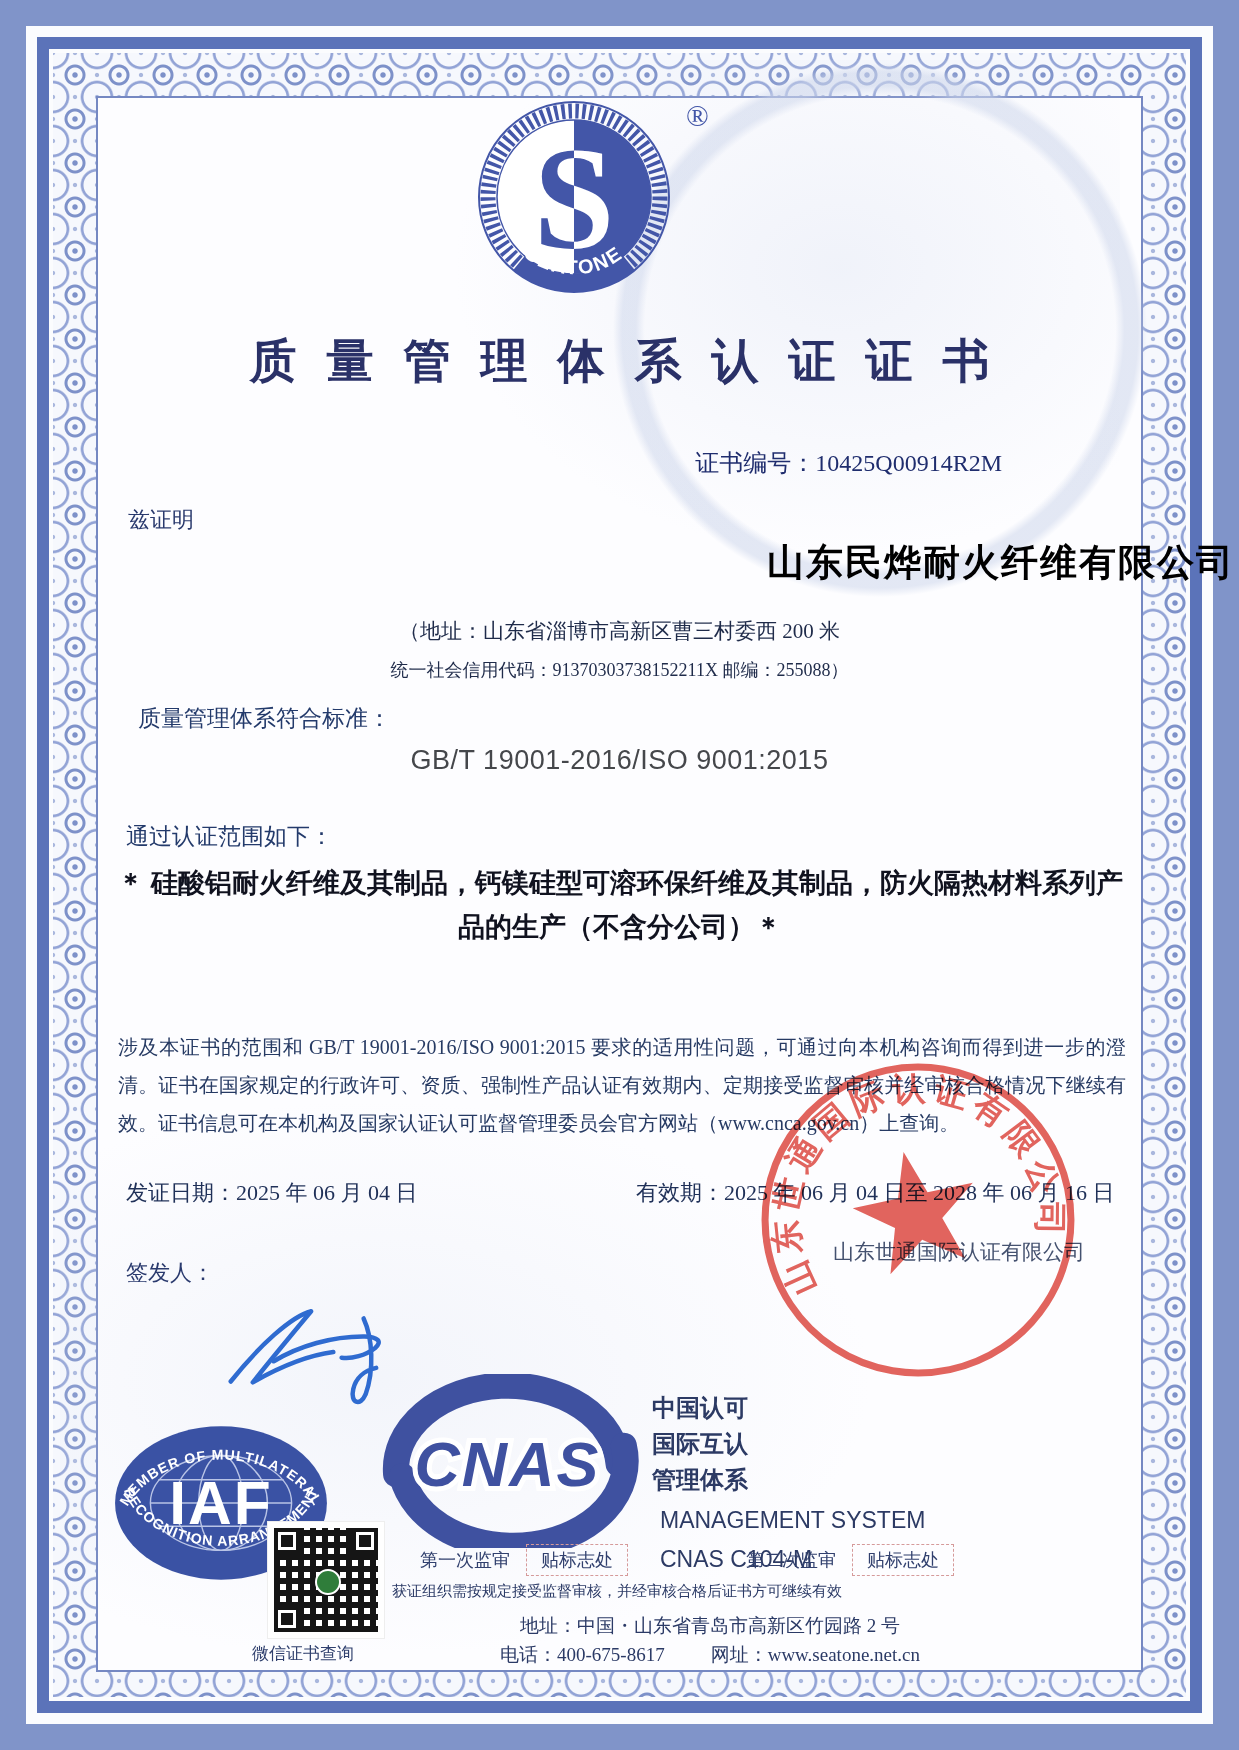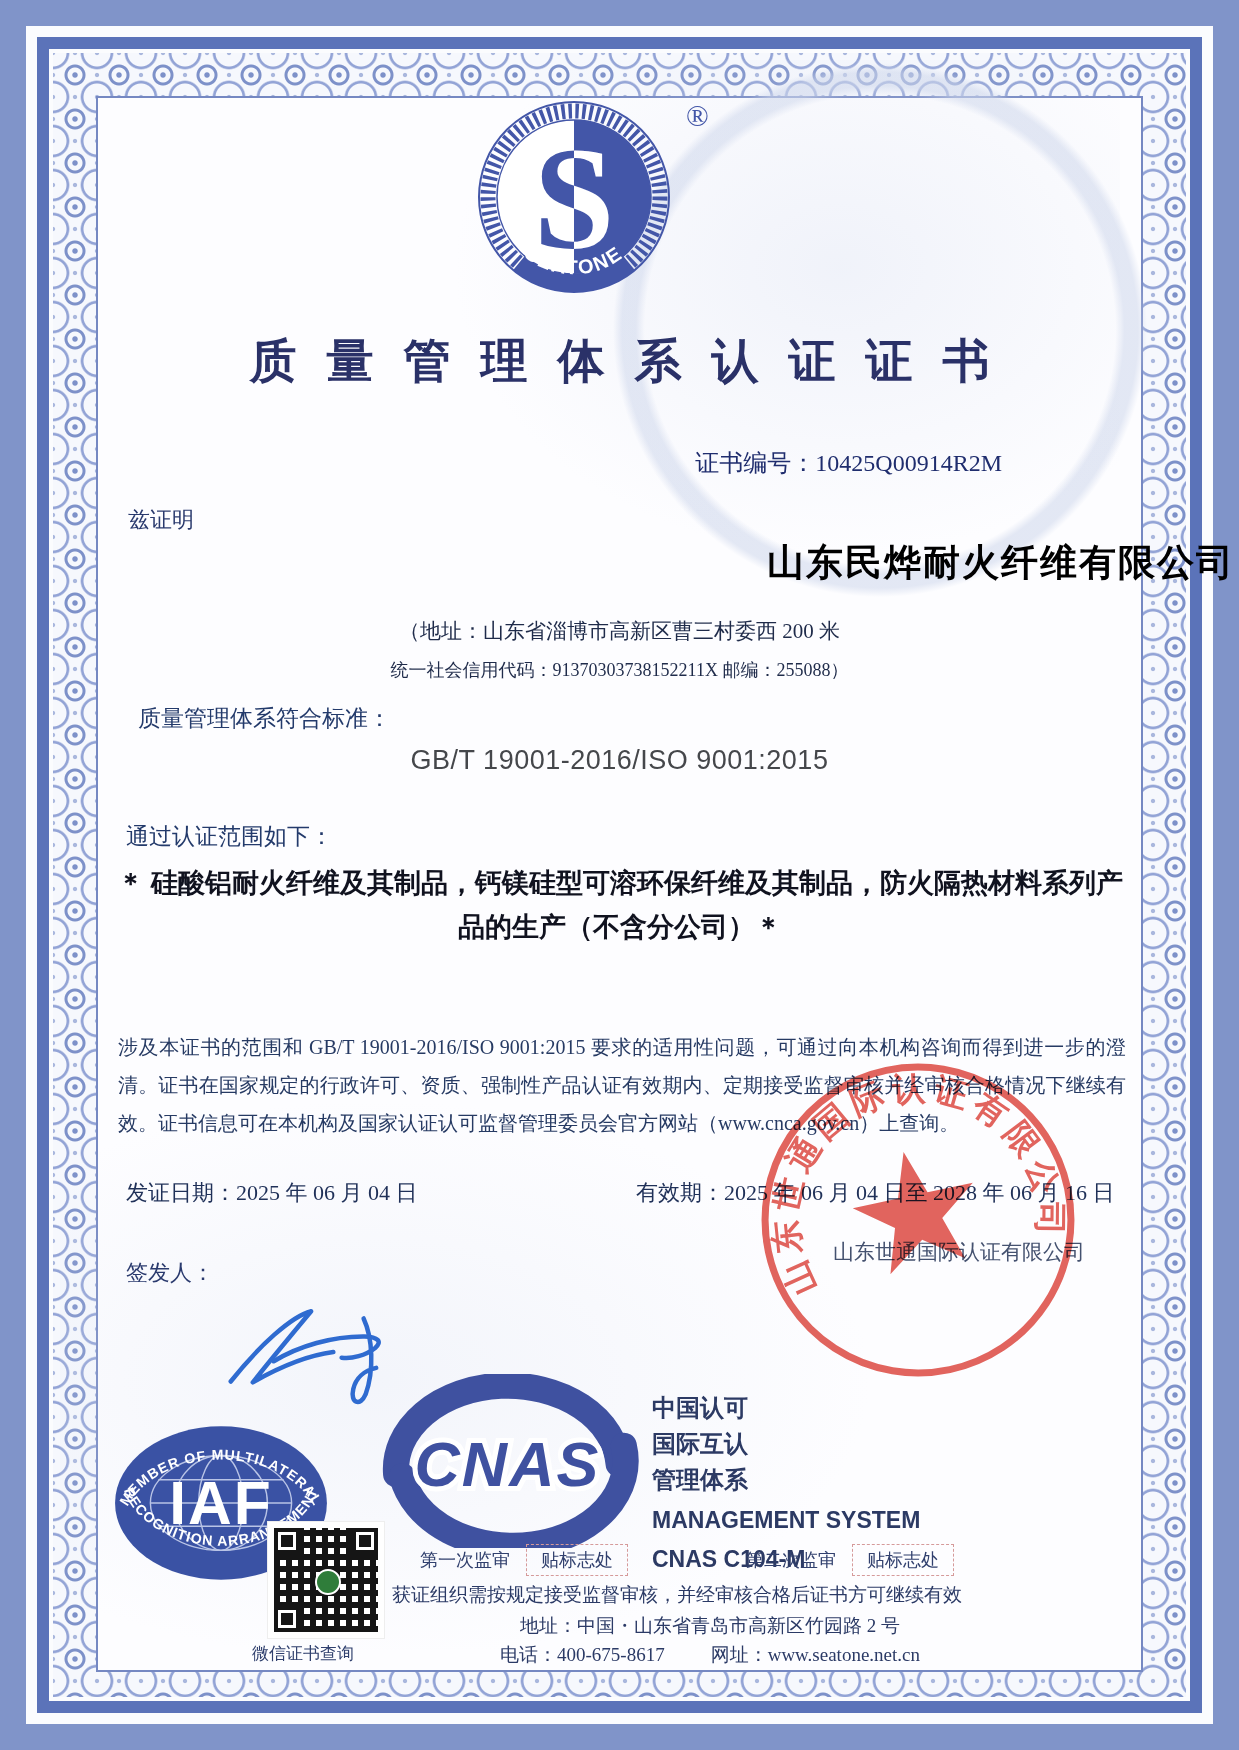--- a/index.html
+++ b/index.html
@@ -47,38 +47,38 @@
   .validity{left:636px;top:1178px;font-size:22px;color:#1f3058;white-space:nowrap;}
   .issuer{left:740px;top:1238px;width:345px;text-align:right;font-size:21px;color:#44516f;}
   .signer{left:126px;top:1258px;font-size:22px;color:#2a3a6e;}
   .sig-svg{left:215px;top:1280px;transform:rotate(-3deg);}
   .stamp-svg{left:752px;top:1054px;transform:rotate(-12deg);opacity:.9;mix-blend-mode:multiply;}
   .logo-svg{left:462px;top:98px;}
   .iaf-svg{left:108px;top:1420px;}
   .cnas-svg{left:378px;top:1374px;}
   .cnas-text{left:652px;top:1390px;font-family:"Liberation Sans",sans-serif;color:#2c3a64;}
   .cnas-text .cn{font-size:24px;font-weight:600;line-height:36px;}
-  .cnas-text .en{font-size:23px;font-weight:bold;line-height:33px;margin-top:6px;}
+  .cnas-text .en{font-size:23px;font-weight:normal;line-height:33px;margin-top:6px;margin-left:8px;}
   
   .qr{left:268px;top:1522px;width:104px;height:104px;background:#fff;padding:6px;
       box-shadow:0 0 0 1px #eee;}
   .qr-noise{width:104px;height:104px;
      background-image:repeating-linear-gradient(0deg,#151515 0 6px,rgba(0,0,0,0) 6px 12px),
                       repeating-linear-gradient(90deg,#151515 0 6px,#fff 6px 12px);}
   .qr-finder{position:absolute;width:26px;height:26px;border:4px solid #151515;background:#fff;box-sizing:border-box;}
   .qr-finder i{position:absolute;inset:3px;background:#151515;}
   .qr-f-tl{left:6px;top:6px;} .qr-f-tr{right:6px;top:6px;} .qr-f-bl{left:6px;bottom:6px;}
   .qr-center{position:absolute;left:47px;top:47px;width:22px;height:22px;border-radius:50%;
              background:#2f7d3a;border:2px solid #fff;}
   .qr-caption{left:252px;top:1642px;width:136px;text-align:left;font-size:17px;color:#30406e;}
   
   .audit-row{left:420px;top:1544px;font-size:18px;color:#31406e;white-space:nowrap;}
   .audit-row .sticker{display:inline-block;border:1px dashed #d59a9a;padding:3px 14px;margin-left:16px;color:#31406e;}
   .audit-row .a2{margin-left:118px;}
-  .note{left:392px;top:1582px;font-size:19px;color:#2b3a66;white-space:nowrap;}
+  .note{left:392px;top:1582px;font-size:15px;color:#2b3a66;white-space:nowrap;}
   .org-address{left:330px;top:1613px;width:760px;text-align:center;font-size:19px;color:#2b3a66;}
   .phone-web{left:330px;top:1642px;width:760px;text-align:center;font-size:19px;color:#2b3a66;}
   .phone-web .gap{display:inline-block;width:46px;}
   .svg-serif{font-family:"Liberation Serif",serif;}
   .svg-sans{font-family:"Liberation Sans",sans-serif;}
 </style>
 </head>
 <body>
 
 <div class="page">

